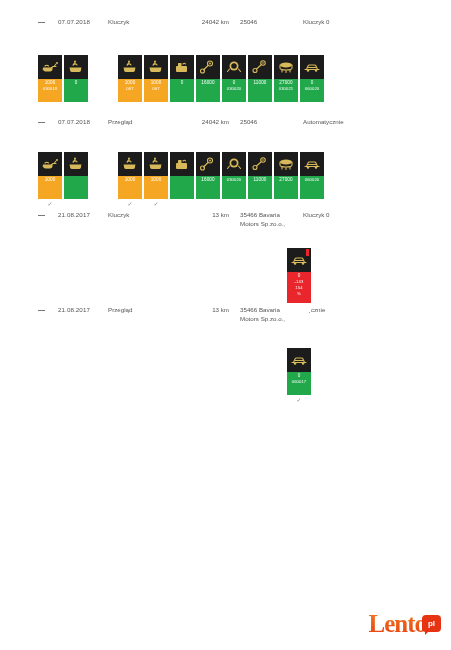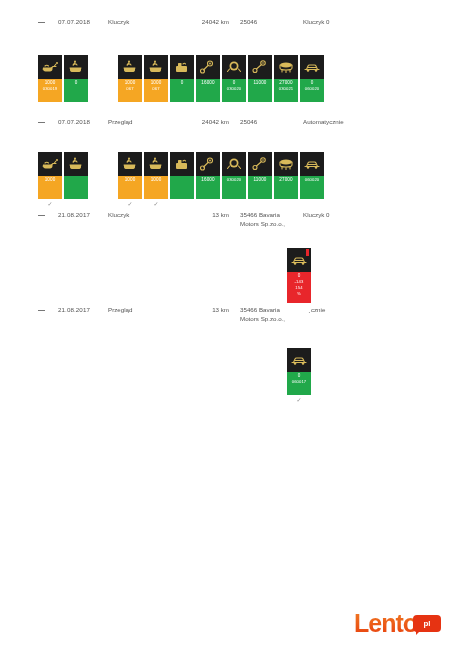--- a/index.html
+++ b/index.html
@@ -50,24 +50,24 @@
   .badge .alert{
     position:absolute;top:1px;right:2px;width:3px;height:7px;background:#e8262b;
   }
 
   
   .logo{position:absolute;right:10px;bottom:14px;display:flex;align-items:center;}
   .logo .word{
     font-size:25px;font-weight:bold;letter-spacing:-1px;line-height:1;
     background:linear-gradient(180deg,#f07a23 0%,#e8410f 100%);
     -webkit-background-clip:text;background-clip:text;color:transparent;
-    font-family:Liberation Sans, sans-serif;
+    font-family:Liberation Serif, serif;
   }
   .logo .bubble{
-    position:relative;width:28px;height:17px;border-radius:4px;background:#e63312;
+    position:relative;width:19px;height:17px;border-radius:4px;background:#e63312;
     margin-left:-4px;display:flex;align-items:center;justify-content:center;
   }
   .logo .bubble:after{
     content:"";position:absolute;left:3px;bottom:-3px;width:0;height:0;
     border-left:4px solid #e63312;border-bottom:4px solid transparent;
   }
   .logo .bubble span{font-size:8px;color:#fff;font-weight:bold;line-height:1;}
 </style>
 </head>
 <body>

